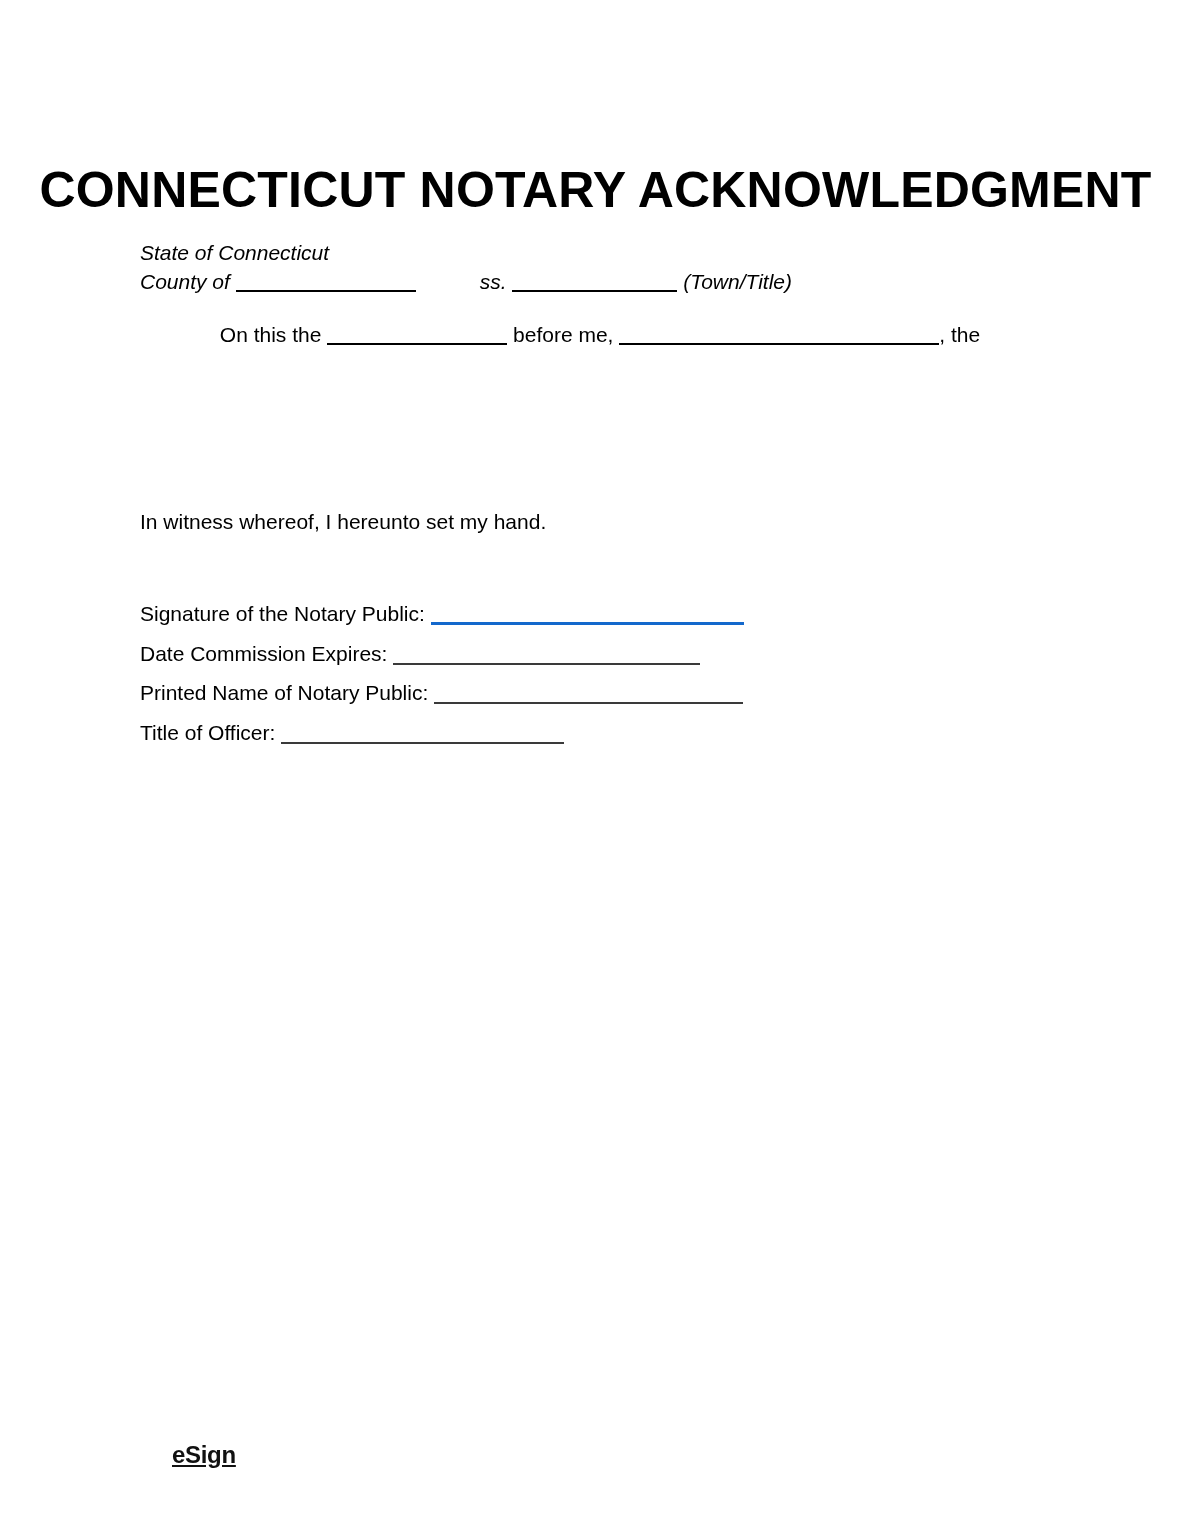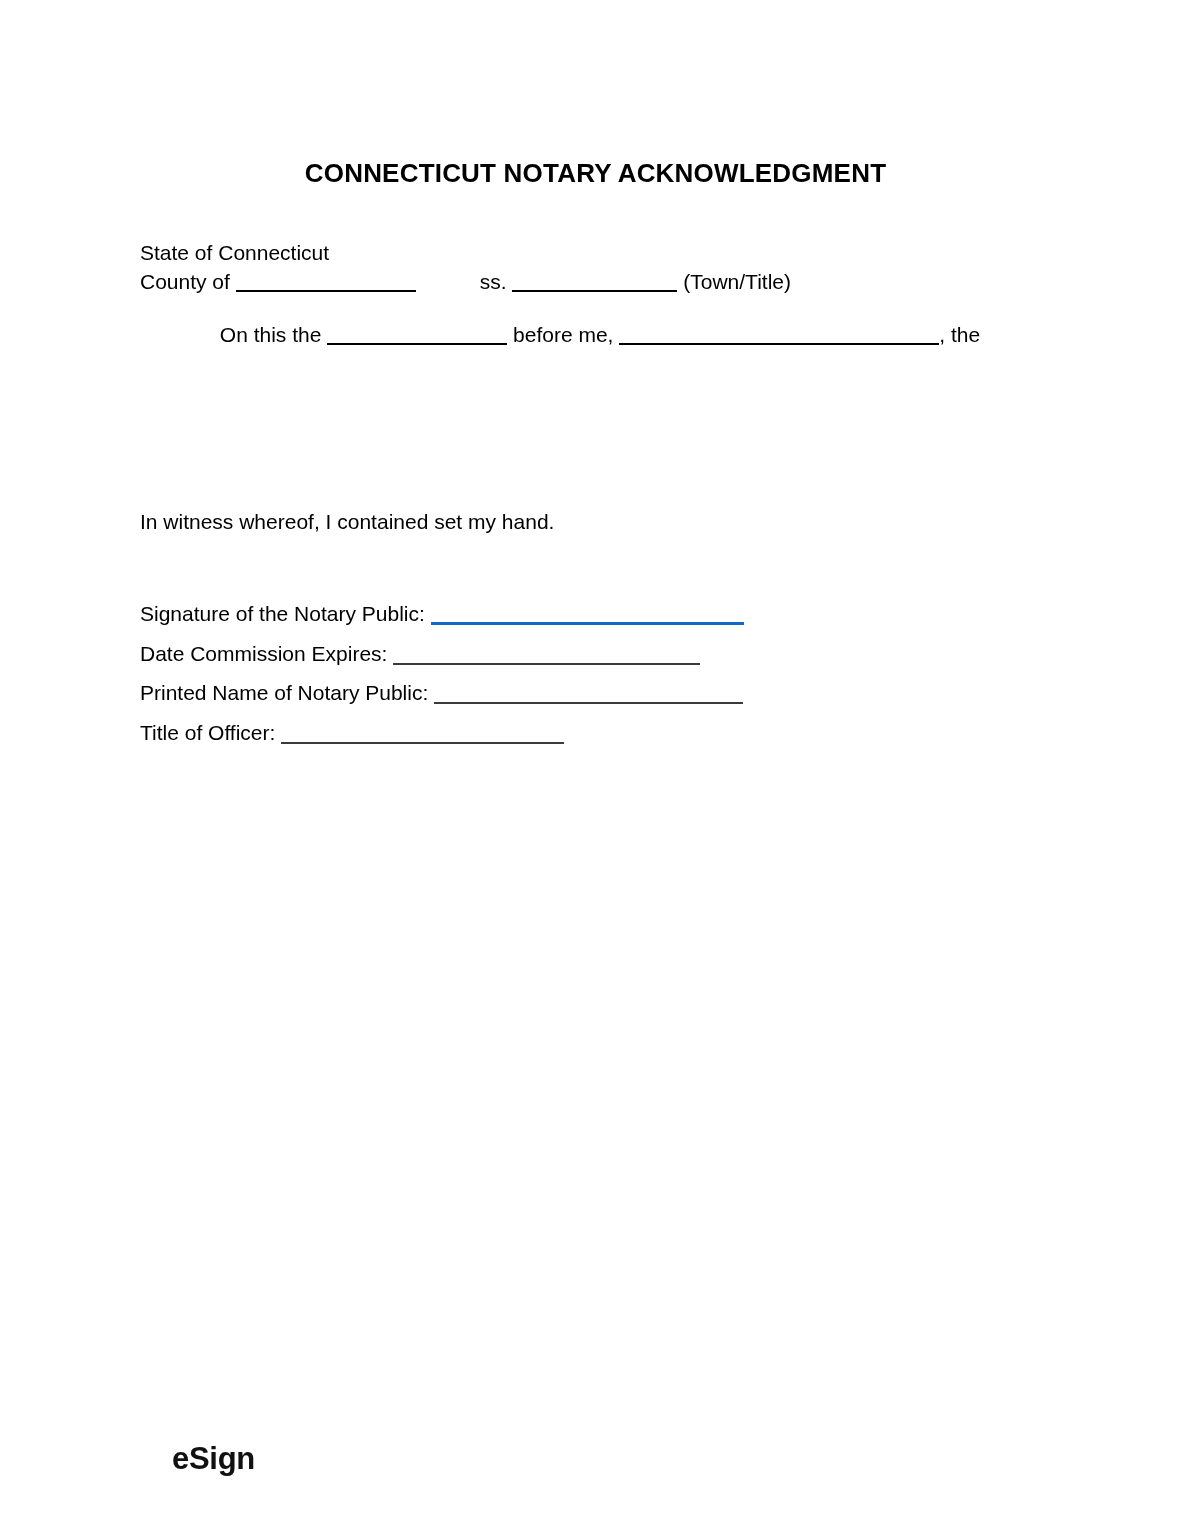--- a/index.html
+++ b/index.html
@@ -17,21 +17,21 @@
     overflow: hidden;
   }
 
   
   .doc-title {
     position: absolute;
     left: 0;
     top: 133px;
     width: 1191px;
     text-align: center;
-    font-size: 26px;
+    font-size: 50px;
     font-weight: bold;
     letter-spacing: 0.2px;
     line-height: 46px;
     white-space: nowrap;
   }
 
   
   .body-block {
     position: absolute;
     left: 140px;
@@ -45,21 +45,21 @@
 
   
   .blank {
     display: inline-block;
     border-bottom: 2.5px solid #000;
     vertical-align: -3px;
     height: 0;
   }
 
   
-  #state-county { top: 239px; width: 960px; }
+  #state-county { top: 239px; width: 960px; font-style: italic; }
   .blank-county { width: 180px; }
   .gap-ss { display: inline-block; width: 64px; }
   .blank-town { width: 165px; }
 
   
   #main-paragraph { top: 321px; width: 920px; text-align: center; }
   .blank-date   { width: 180px; }
   .blank-officer{ width: 320px; }
   .blank-person { width: 480px; }
 
@@ -83,24 +83,25 @@
   .rule-signature { width: 313px; border-bottom: 3px solid #1368cc; }
   .rule-date      { width: 307px; border-bottom: 2.5px solid #3a3a3a; }
   .rule-printed   { width: 309px; border-bottom: 2.5px solid #3a3a3a; }
   .rule-title     { width: 283px; border-bottom: 2.5px solid #3a3a3a; }
 
   
   .footer-brand {
     position: absolute;
     left: 172px;
     top: 1441px;
-    font-size: 31px;
+    font-size: 24px;
     font-weight: bold;
     letter-spacing: -0.3px;
     color: #111111;
+    text-decoration: underline;
   }
 </style>
 </head>
 <body>
 
 <div class="page">
 
   <h1 class="doc-title">CONNECTICUT NOTARY ACKNOWLEDGMENT</h1>
 
   <div class="body-block" id="state-county">
@@ -114,21 +115,21 @@
     </div>
   </div>
 
   <div class="body-block" id="main-paragraph">
     <div class="line">
       <span>On this the </span><span class="blank blank-date"></span><span> before me, </span><span class="blank blank-officer"></span><span>, the</span>
     </div>
   </div>
 
   <div class="body-block" id="witness-line">
-    <div class="line">In witness whereof, I contained set my hand.</div>
+    <div class="line">In witness whereof, I hereunto set my hand.</div>
   </div>
 
   <div class="body-block" id="signature-block">
 
     <div class="sig-row">
       <span>Signature of the Notary Public:</span><span class="sig-rule rule-signature"></span>
     </div>
 
     <div class="sig-row">
       <span>Date Commission Expires:</span><span class="sig-rule rule-date"></span>

